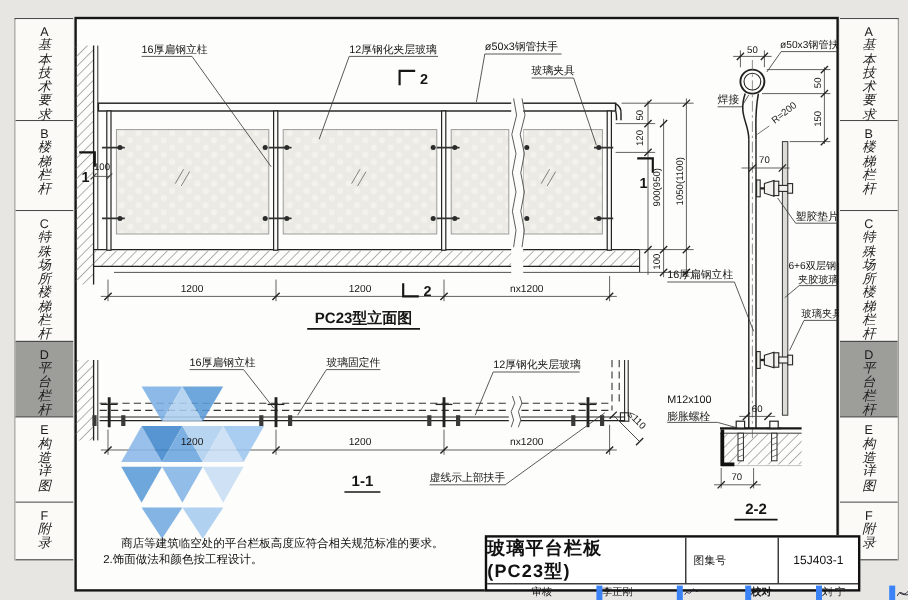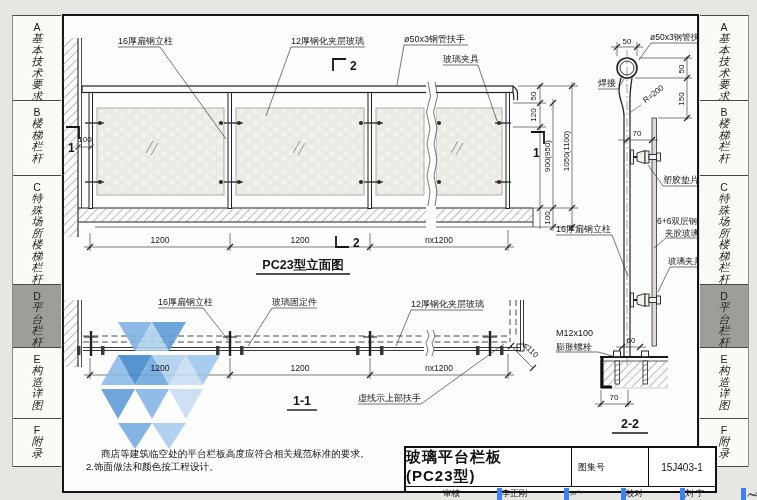--- a/index.html
+++ b/index.html
@@ -512,21 +512,21 @@
       <div id="tb-atlas-no" class="tb-cell">15J403-1</div>
     </div>
     <div id="tb-row2">
       <div class="tb-cell first" style="width:22px;">审核</div>
       <div class="tb-cell" style="width:30px;">李正刚</div>
       <div class="tb-cell sig" style="width:20px;">
         <svg width="18" height="12" viewBox="0 0 18 12">
             <path d="M2,8 C4,2 6,10 9,4 S13,9 16,3" fill="none" stroke="#223" stroke-width="0.9"></path>
           </svg>
       </div>
-      <div class="tb-cell" style="width:22px;">校对</div>
+      <div class="tb-cell" style="width:22px;font-weight:bold;">校对</div>
       <div class="tb-cell" style="width:30px;">刘 宁</div>
       <div class="tb-cell sig" style="width:24px;">
         <svg width="22" height="12" viewBox="0 0 22 12">
             <path d="M2,9 C5,1 8,11 12,5 S17,8 20,4 M4,6 q6,4 14,0" fill="none" stroke="#223" stroke-width="0.9"></path>
           </svg>
       </div>
       <div class="tb-cell" style="width:22px;">设计</div>
       <div class="tb-cell" style="width:32px;font-family:Liberation Mono, monospace;">王湘莉</div>
       <div class="tb-cell sig" style="width:15px;">
         <svg width="14" height="12" viewBox="0 0 14 12">

